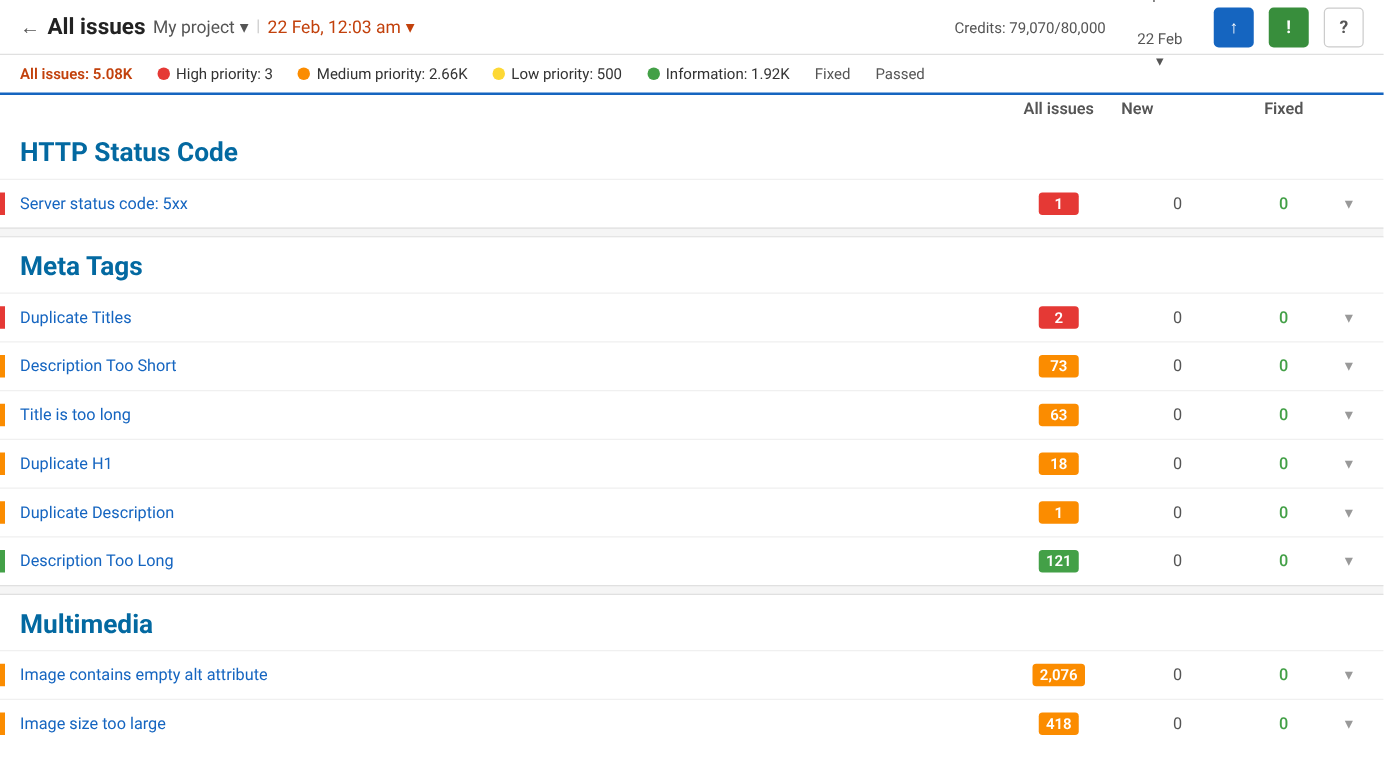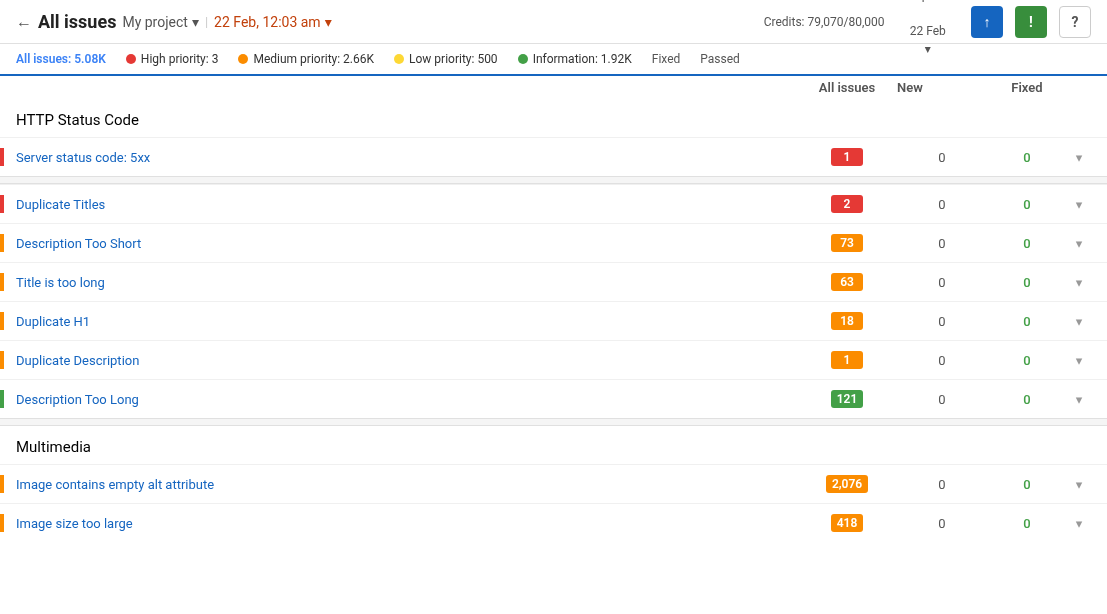--- a/index.html
+++ b/index.html
@@ -103,21 +103,21 @@
       background: #fff;
     }
     .filter-item {
       display: flex;
       align-items: center;
       gap: 5px;
       font-size: 12px;
       cursor: pointer;
     }
     .filter-item.active {
-      color: #3b82f6;
+      color: #c2410c;
       font-weight: 600;
     }
     .dot {
       width: 10px;
       height: 10px;
       border-radius: 50%;
       display: inline-block;
     }
     .dot-red { background: #e53935; }
     .dot-orange { background: #fb8c00; }
@@ -133,23 +133,23 @@
 
     
     .content {
       overflow-y: auto;
       height: calc(614px - 44px - 40px);
     }
 
     
     .section-header {
       padding: 12px 16px 8px;
-      font-size: 15px;
-      font-weight: 400;
-      color: #000000;
+      font-size: 21px;
+      font-weight: 700;
+      color: #0369a1;
       background: #fff;
     }
 
     
     .table-header {
       display: flex;
       align-items: center;
       padding: 4px 16px 4px 24px;
       background: #fff;
     }
@@ -282,20 +282,21 @@
     <div class="section-header">HTTP Status Code</div>
     <div class="issue-row">
       <div class="row-border border-red"></div>
       <a class="issue-name">Server status code: 5xx</a>
       <div class="col-val-all"><span class="badge badge-red">1</span></div>
       <div class="col-val-new">0</div>
       <div class="col-val-fixed">0</div>
       <div class="col-arrow-cell">▾</div>
     </div>
     <div class="section-divider"></div>
+    <div class="section-header">Meta Tags</div>
     <div class="issue-row">
       <div class="row-border border-red"></div>
       <a class="issue-name">Duplicate Titles</a>
       <div class="col-val-all"><span class="badge badge-red">2</span></div>
       <div class="col-val-new">0</div>
       <div class="col-val-fixed">0</div>
       <div class="col-arrow-cell">▾</div>
     </div>
     <div class="issue-row">
       <div class="row-border border-orange"></div>

